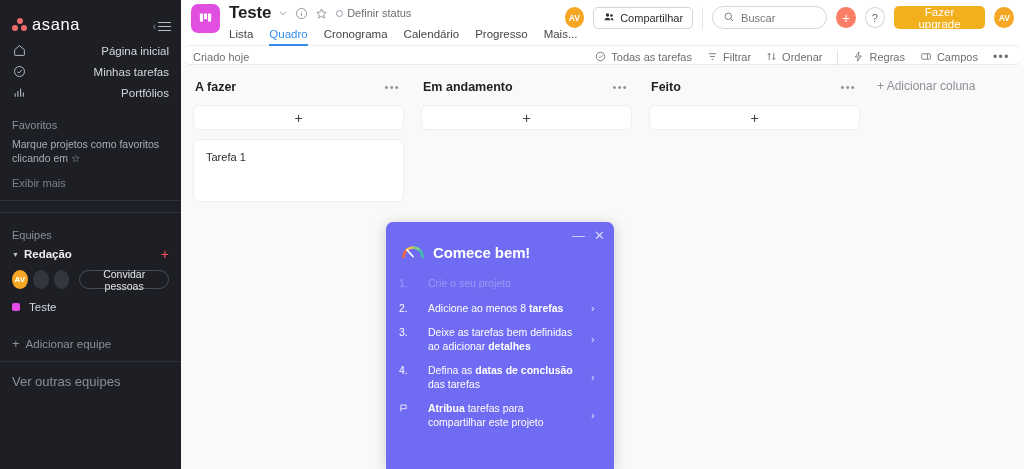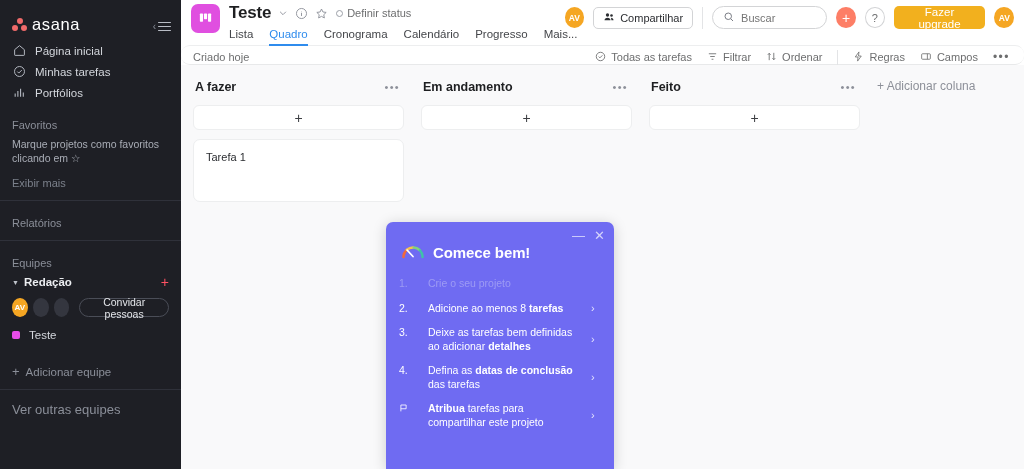--- a/index.html
+++ b/index.html
@@ -31,21 +31,21 @@
   .logo-text { color: #fff; font-size: 16.5px; letter-spacing: .6px; font-weight: 400; }
   .sb-collapse { margin-left: auto; display: flex; align-items: center; gap: 2px; color: #9fa3ad; cursor: pointer; }
   .ham { display: inline-block; width: 13px; }
   .ham span { display: block; height: 1.4px; background: #b9bdc6; margin: 2.6px 0; border-radius: 1px; }
   .chev-l { font-size: 10px; color: #8a8f9a; line-height: 1; }
 
   .sb-nav { margin-top: 6px; }
   .sb-item {
     display: flex; align-items: center; gap: 9px;
     height: 21px; padding: 0 12px; margin: 0 0 0 0;
-    color: #d3d6dc; font-size: 11.5px; cursor: pointer;
+    color: #d3d6dc; font-size: 11.5px; cursor: pointer; justify-content: space-between;
   }
   .sb-ico { width: 14px; height: 14px; flex: 0 0 14px; display: flex; align-items: center; justify-content: center; color: #b6bac3; }
   .sb-ico svg { display: block; }
 
   .sb-sec-label { color: #8b8f99; font-size: 11px; padding: 0 12px; margin-top: 16px; margin-bottom: 6px; }
   .sb-hint { color: #a9adb6; font-size: 10.5px; line-height: 14px; padding: 0 12px 0 12px; }
   .sb-muted { color: #7b808b; font-size: 11px; padding: 0 12px; margin-top: 12px; cursor: pointer; }
   .sb-divider { height: 1px; background: #2f313a; margin: 11px 0 0 0; }
 
   .sb-team-row { display: flex; align-items: center; padding: 0 12px; margin-top: 4px; cursor: pointer; }
@@ -222,21 +222,20 @@
     <div class="sb-hint">
       <div>Marque projetos como favoritos</div>
       <div>
         <span>clicando em</span>
         <span>☆</span>
       </div>
     </div>
     <div class="sb-muted">Exibir mais</div>
     <div class="sb-divider"></div>
 
-    <div class="sb-sec-label">Relatórios</div>
     <div class="sb-divider"></div>
 
     <div class="sb-sec-label">Equipes</div>
 
     <div class="sb-team-row">
       <span class="sb-team-name">
         <span class="caret">▼</span>
         <span>Redação</span>
       </span>
       <span class="sb-plus">+</span>

